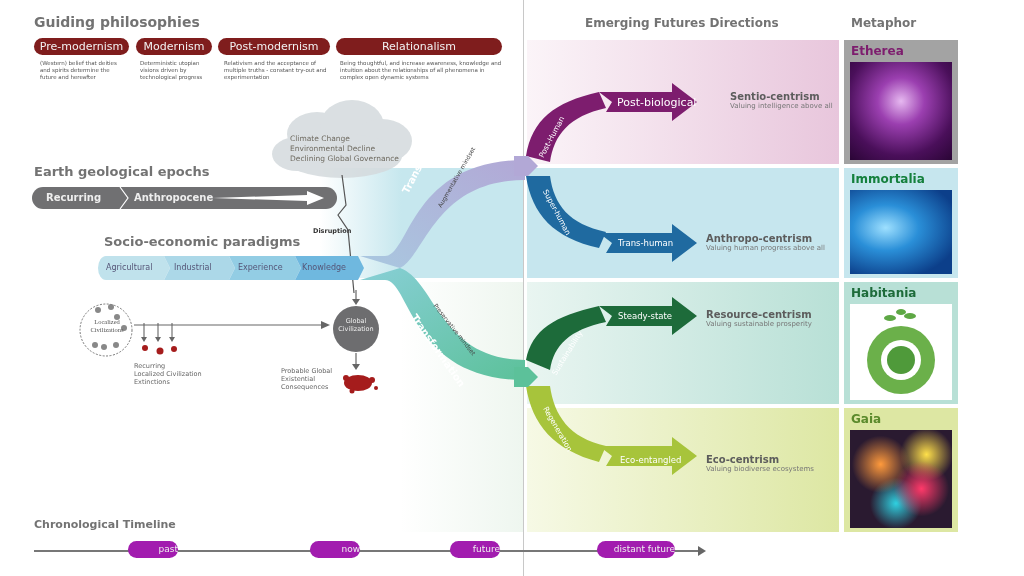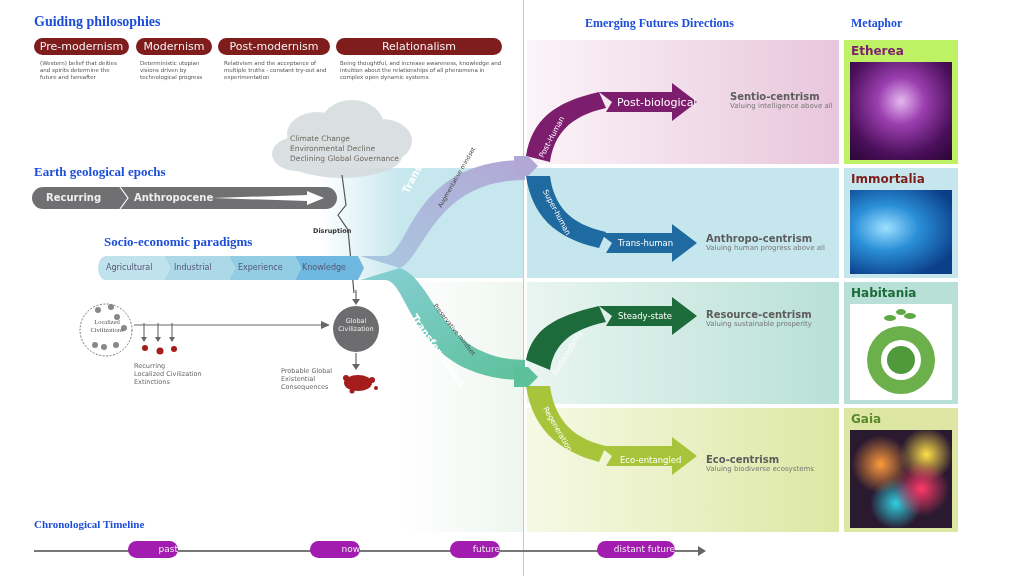--- a/index.html
+++ b/index.html
@@ -1,18 +1,18 @@
 <!DOCTYPE html>
 <html><head>
 <meta charset="utf-8">
 <style>
   html,body{margin:0;padding:0;}
   body{width:1024px;height:576px;position:relative;overflow:hidden;background:#fff;font-family:"DejaVu Sans",sans-serif;color:#555;}
   .abs{position:absolute;}
-  .h2{font-weight:bold;color:#1d4ed8;font-family:Liberation Serif, serif;}
+  .h2{font-weight:bold;color:#737373;}
   .pill{background:#7f1d1d;color:#f2f2f2;border-radius:10px;text-align:center;font-size:11px;line-height:17px;height:17px;}
   .desc{font-size:5.5px;line-height:7px;color:#555;}
   .band{position:absolute;}
   .meta-card{position:absolute;width:114px;}
   .meta-card .title{font-weight:bold;font-size:12px;padding:4px 0 0 7px;height:18px;}
   .meta-img{position:absolute;left:6px;}
   .dir-title{font-size:10px;font-weight:bold;color:#5c5c5c;}
   .dir-sub{font-size:7px;color:#777;}
   .tl-pill{position:absolute;background:#a21caf;color:#eee;font-size:9px;line-height:17px;height:17px;border-radius:9px;text-align:right;}
 </style>
@@ -191,26 +191,26 @@
   <div class="dir-title">Resource-centrism</div>
   <div class="dir-sub">Valuing sustainable prosperity</div>
 </div>
 <div class="abs" style="left:706px;top:454px;">
   <div class="dir-title">Eco-centrism</div>
   <div class="dir-sub">Valuing biodiverse ecosystems</div>
 </div>
 
 <div class="abs h2" style="left:851px;top:16px;font-size:12px;">Metaphor</div>
 
-<div class="meta-card" style="left:844px;top:40px;height:124px;background:#bef264;">
+<div class="meta-card" style="left:844px;top:40px;height:124px;background:#a3a3a3;">
   <div class="title" style="color:#7d1d6e;">Etherea</div>
   <div class="meta-img" style="top:22px;width:102px;height:98px;background:radial-gradient(circle at 50% 40%,#e6b8f0,#9b3fb0 30%,#4a0f5a 70%,#2a0535);"></div>
 </div>
 <div class="meta-card" style="left:844px;top:168px;height:110px;background:#c6e6ee;">
-  <div class="title" style="color:#7f1d1d;">Immortalia</div>
+  <div class="title" style="color:#15803d;">Immortalia</div>
   <div class="meta-img" style="top:22px;width:102px;height:84px;background:radial-gradient(ellipse at 35% 45%,#9ee0ff,#2a8fd8 35%,#0c3f8a 80%);"></div>
 </div>
 <div class="meta-card" style="left:844px;top:282px;height:122px;background:#b8e0d6;">
   <div class="title" style="color:#1d6b3a;">Habitania</div>
   <div class="meta-img" style="top:22px;width:102px;height:96px;background:#fff;">
     <svg width="102" height="96">
       <circle cx="51" cy="56" r="34" fill="#6bb04a"></circle>
       <circle cx="51" cy="56" r="20" fill="#fff"></circle>
       <circle cx="51" cy="56" r="14" fill="#4f9a3a"></circle>
       <g fill="#5ea845">

